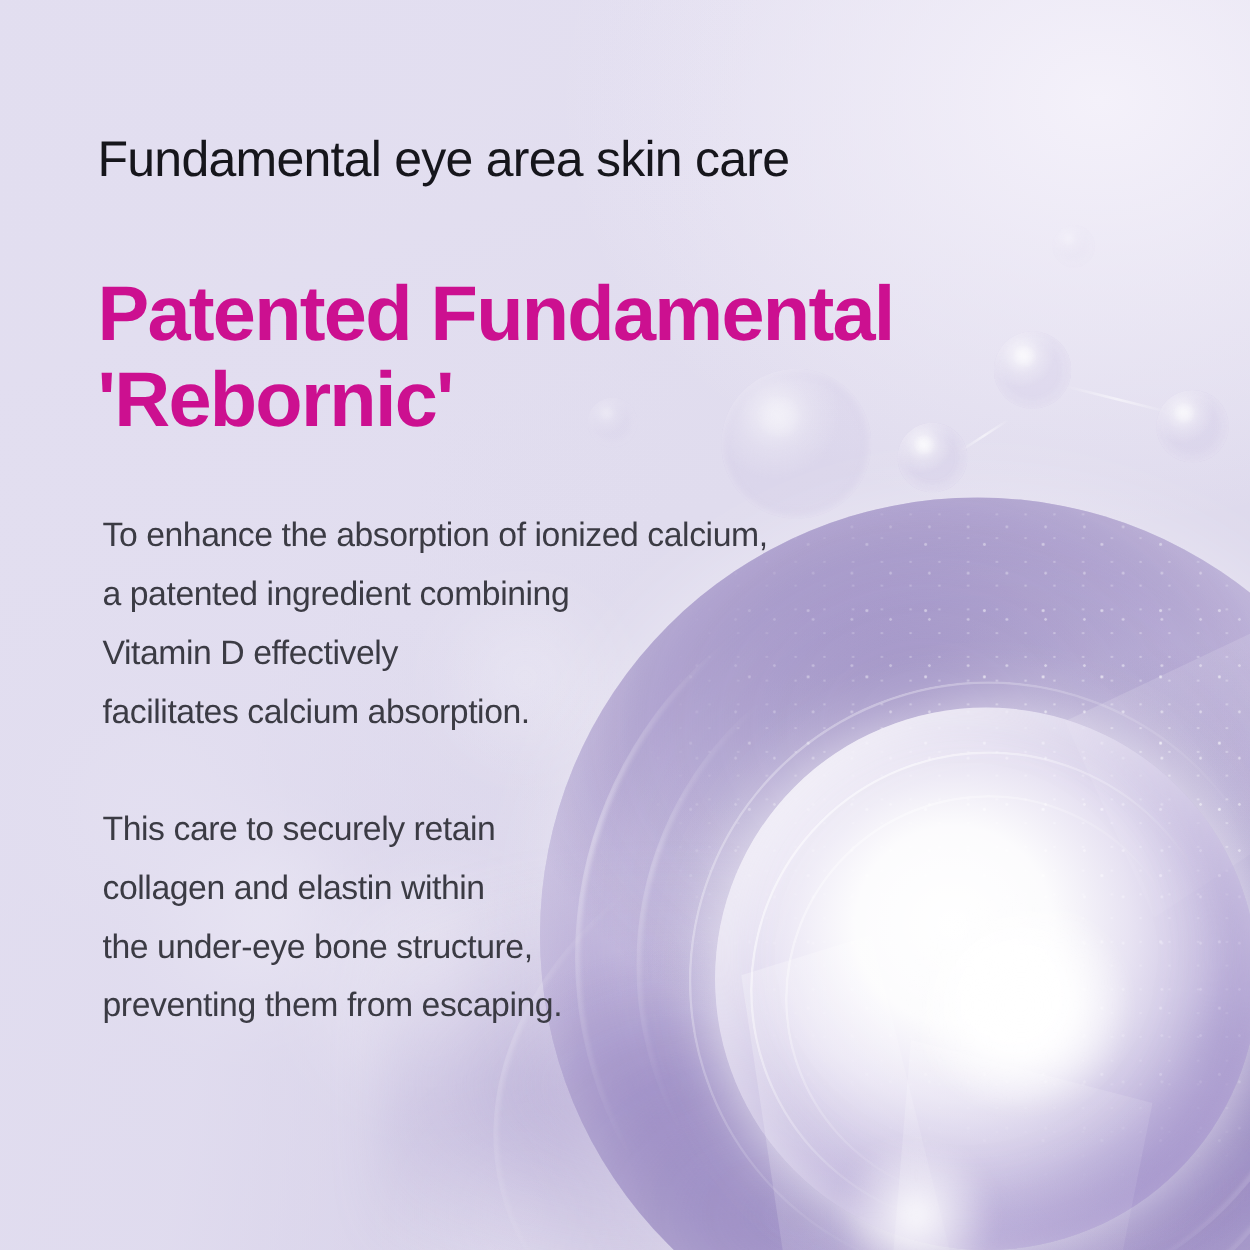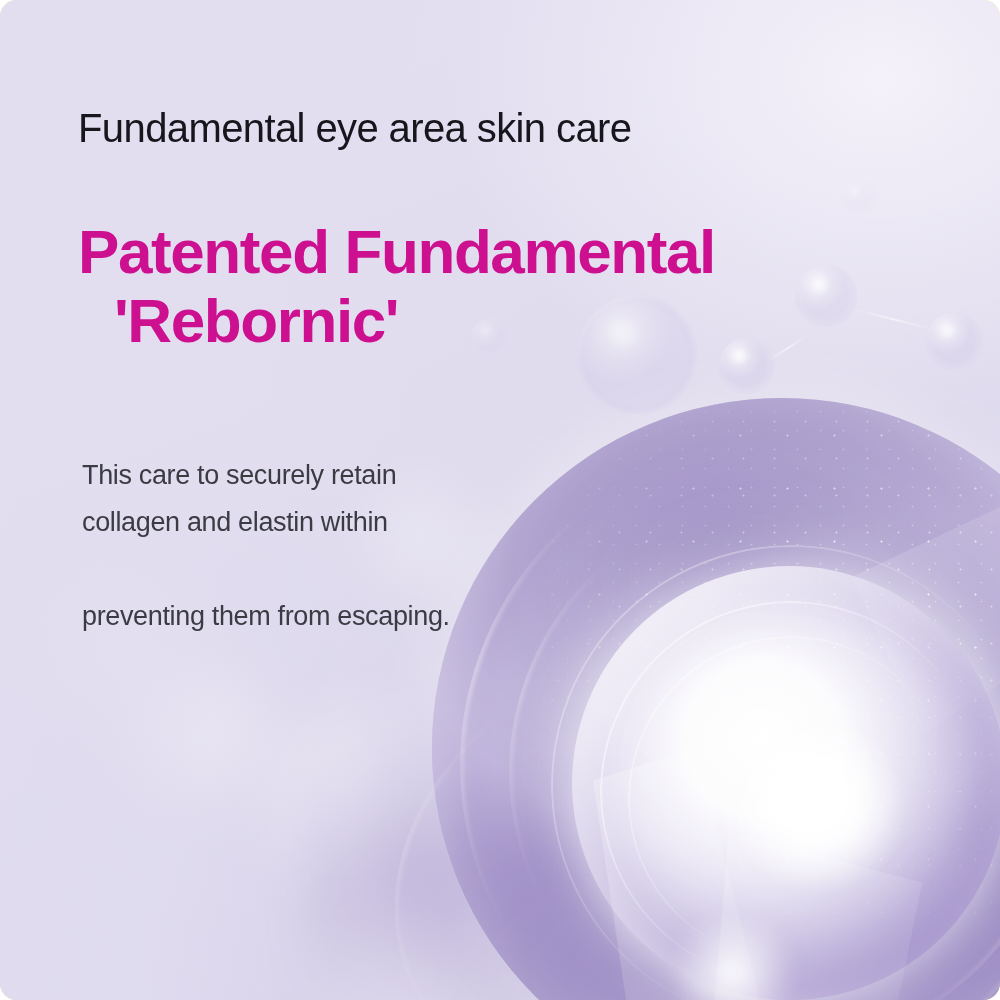--- a/index.html
+++ b/index.html
@@ -8,21 +8,20 @@
     background: #ffffff;
   }
 
   #banner {
     position: relative;
     width: 1000px;
     height: 1000px;
     overflow: hidden;
     background: #fde047;
     font-family: "Liberation Sans", sans-serif;
-    border-radius: 17px;
   }
 
   
   .bg-layer {
     position: absolute;
     inset: 0;
     pointer-events: none;
   }
 
   
@@ -282,21 +281,21 @@
     position: absolute;
     top: 175px;
     left: 0;
     font-size: 62px;
     font-weight: 700;
     line-height: 1.12;
     letter-spacing: -1.4px;
     color: #cc1090;
     white-space: nowrap;
   }
-  .headline .line2 { display: block; margin-left: 36px; }
+  .headline .line2 { display: block; }
 
   .body-copy {
     position: absolute;
     top: 405px;
     left: 4px;
     font-size: 27px;
     font-weight: 400;
     line-height: 47px;
     letter-spacing: -0.35px;
     color: #3b3b44;
@@ -356,23 +355,29 @@
   <div class="content">
 
     <div class="eyebrow">Fundamental eye area skin care</div>
 
     <h1 class="headline">
       <span class="line1">Patented Fundamental</span>
       <span class="line2">'Rebornic'</span>
     </h1>
 
     <div class="body-copy">
+      <p>
+        <span>To enhance the absorption of ionized calcium,</span><br>
+        <span>a patented ingredient combining</span><br>
+        <span>Vitamin D effectively</span><br>
+        <span>facilitates calcium absorption.</span>
+      </p>
       <div class="para-gap"></div>
       <p>
         <span>This care to securely retain</span><br>
         <span>collagen and elastin within</span><br>
-        <br>
+        <span>the under-eye bone structure,</span><br>
         <span>preventing them from escaping.</span>
       </p>
     </div>
 
   </div>
 </div>
 
 </body></html>

